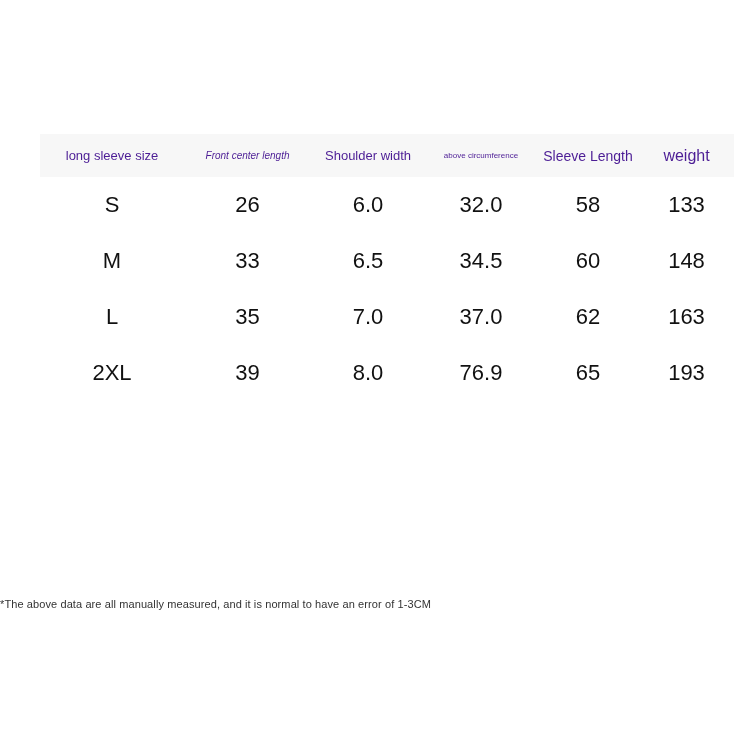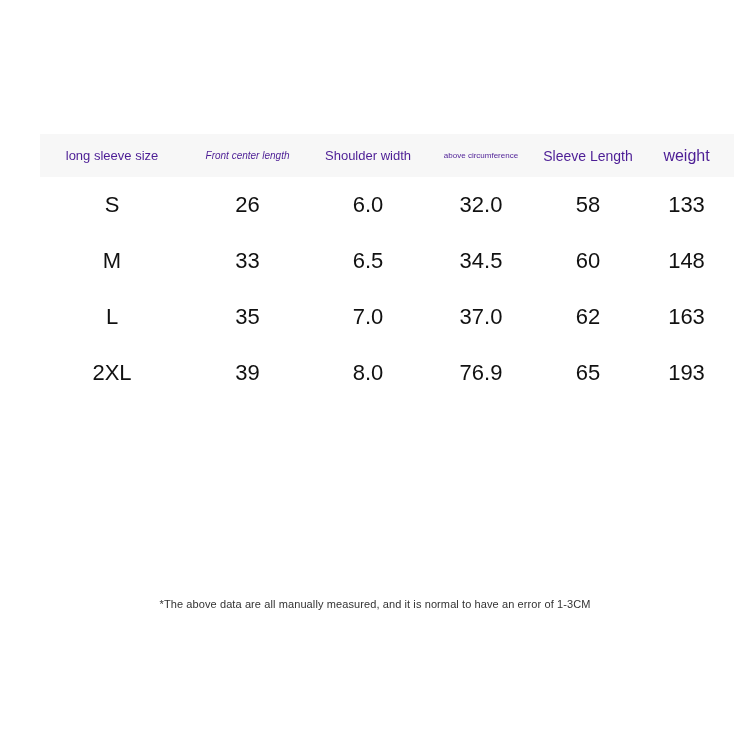--- a/index.html
+++ b/index.html
@@ -59,21 +59,20 @@
     color: #111111;
     font-weight: 400;
     padding: 0;
   }
   td.cell-size { font-size: 22px; }
   .note {
     position: absolute;
     left: 0;
     right: 0;
     top: 598px;
-    text-align: center;
     font-size: 11px;
     color: #333333;
     letter-spacing: 0.1px;
   }
 </style>
 </head>
 <body>
 
 <div class="page">
 

